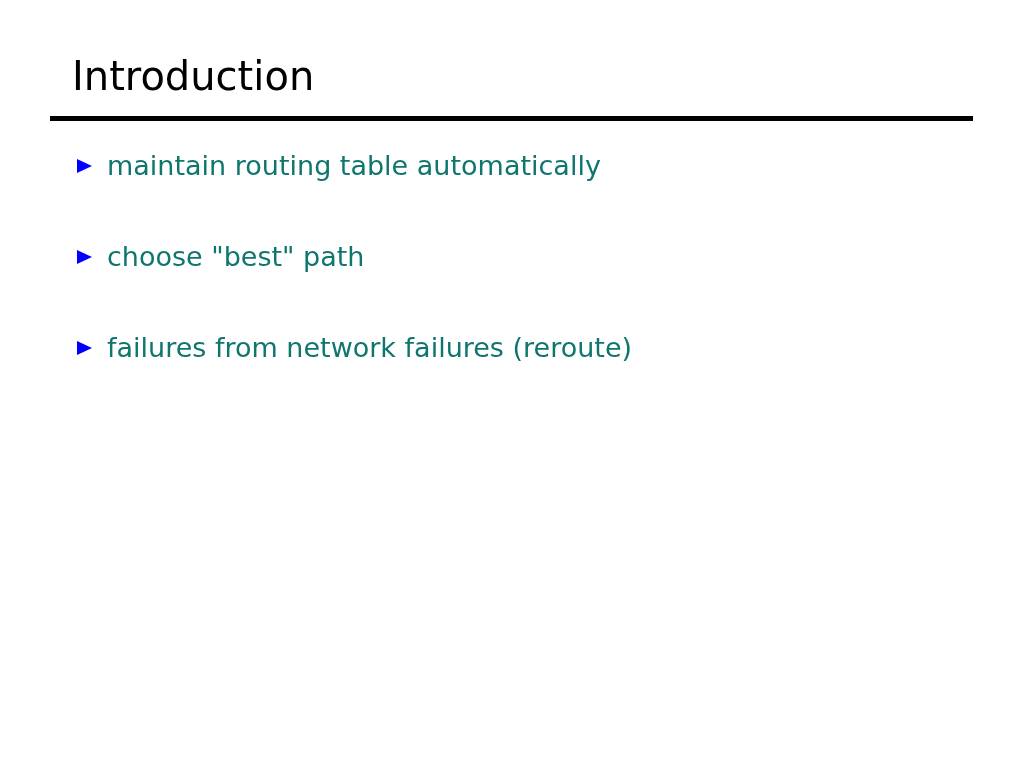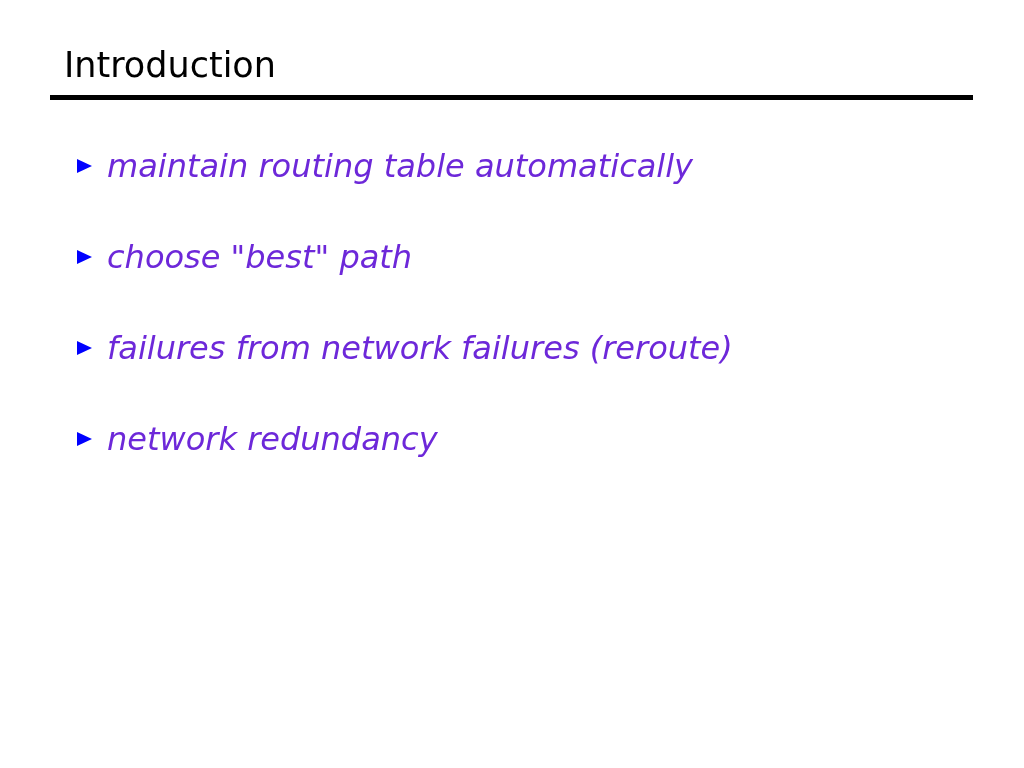--- a/index.html
+++ b/index.html
@@ -25,27 +25,27 @@
   
   .title-block {
     position: absolute;
     left: 50px;
     top: 48px;
     width: 923px;
   }
 
   .slide-title {
     font-family: "DejaVu Sans", sans-serif;
-    font-size: 35px;
+    font-size: 40px;
     font-weight: 400;
     line-height: 1.0;
     color: #000000;
     letter-spacing: 0px;
     white-space: nowrap;
-    margin: 0;
+    margin: 8px;
     padding: 0 0 12px 14px;
   }
 
   .title-rule {
     width: 923px;
     height: 5px;
     background: #000000;
     margin: 0;
   }
 
@@ -79,27 +79,26 @@
     justify-content: flex-start;
   }
 
   .bullet-marker svg {
     display: block;
   }
 
   .bullet-text {
     flex: 1 1 auto;
     font-family: "DejaVu Sans", sans-serif;
-    font-size: 32px;
+    font-size: 27px;
     font-weight: 400;
     line-height: 32px;
-    color: #6d28d9;
+    color: #0f766e;
     white-space: nowrap;
     letter-spacing: 0px;
-    font-style: italic;
   }
 </style>
 </head>
 <body>
 
 <div class="slide">
 
   <div class="title-block">
     <h1 class="slide-title">Introduction</h1>
     <div class="title-rule"></div>
@@ -127,24 +126,16 @@
 
     <li class="bullet-item">
       <span class="bullet-marker">
         <svg width="15" height="16" viewBox="0 0 15 16" aria-hidden="true">
           <polygon points="0,1 15,8 0,15" fill="#0000ff"></polygon>
         </svg>
       </span>
       <span class="bullet-text">failures from network failures (reroute)</span>
     </li>
 
-    <li class="bullet-item">
-      <span class="bullet-marker">
-        <svg width="15" height="16" viewBox="0 0 15 16" aria-hidden="true">
-          <polygon points="0,1 15,8 0,15" fill="#0000ff"></polygon>
-        </svg>
-      </span>
-      <span class="bullet-text">network redundancy</span>
-    </li>
 
   </ul>
 
 </div>
 
 </body></html>

